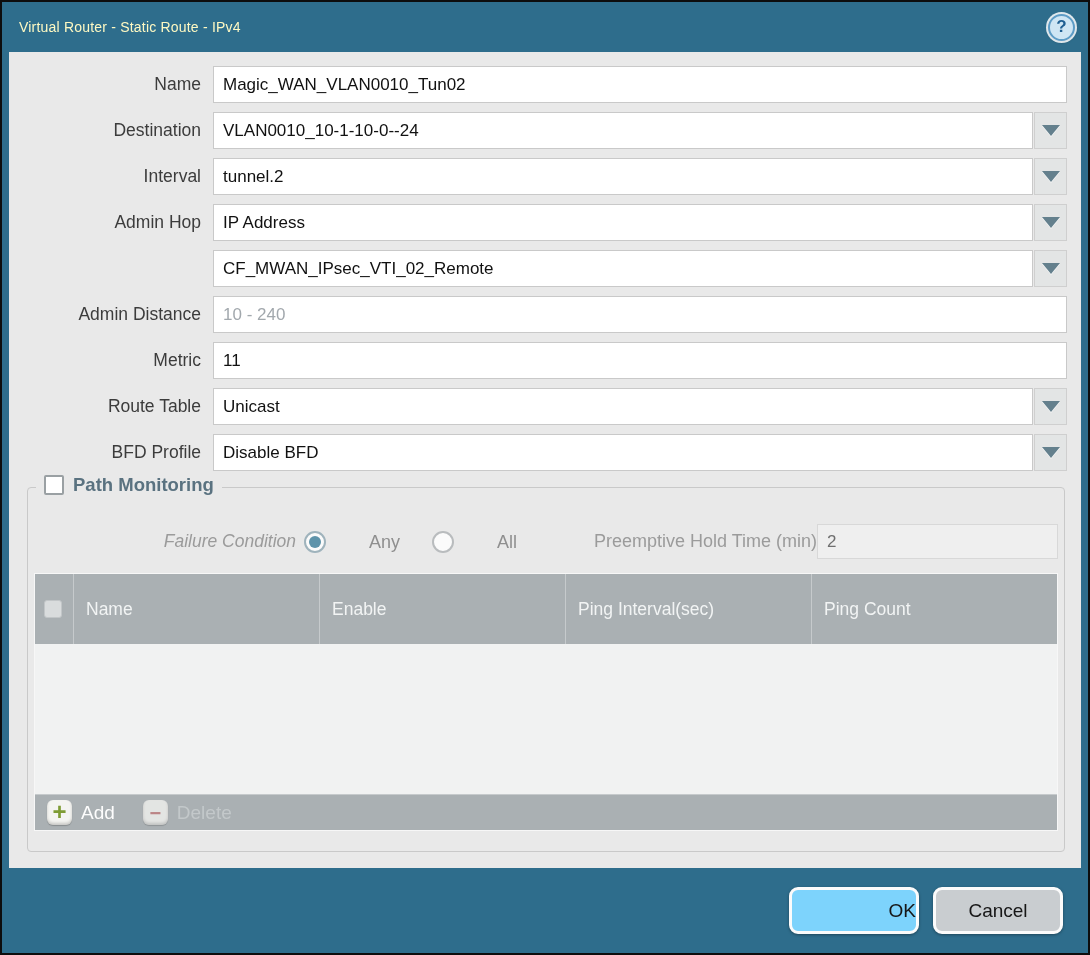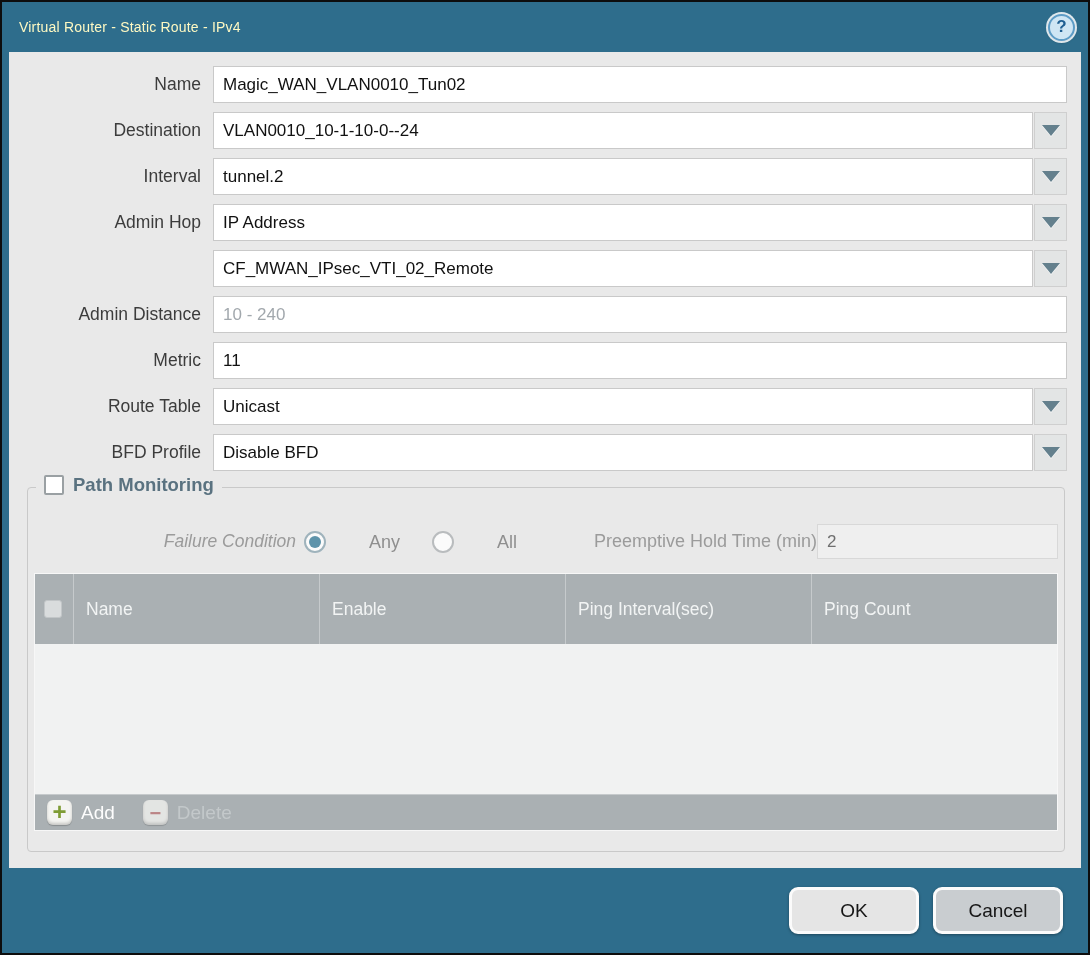--- a/index.html
+++ b/index.html
@@ -75,21 +75,21 @@
   .tool-label { color:#fdfdfd; font-size:19px; }
   .tool.disabled { cursor:default; }
   .tool.disabled .ic { opacity:.78; }
   .tool.disabled .tool-label { color:#c3c8ca; }
   
   .bottombar { flex:0 0 85px; display:flex; align-items:center; justify-content:flex-end;
                gap:14px; padding-right:18px; }
   .btn { width:130px; height:47px; border-radius:9px; border:3px solid #fbfbfb;
          font-family:"Liberation Sans", sans-serif; font-size:19px; color:#161616; cursor:pointer;
          box-shadow:0 1px 3px rgba(0,0,0,.35); }
-  .btn.ok { background:#e5e5e5; }
+  .btn.ok { background:#7dd3fc;text-align:right; }
   .btn.cancel { background:#c9cdd0; }
 </style>
 </head>
 <body>
 
 <div class="dialog">
 
   <div class="titlebar">
     <span class="title-text">Virtual Router - Static Route - IPv4</span>
     <span class="help">?</span>

